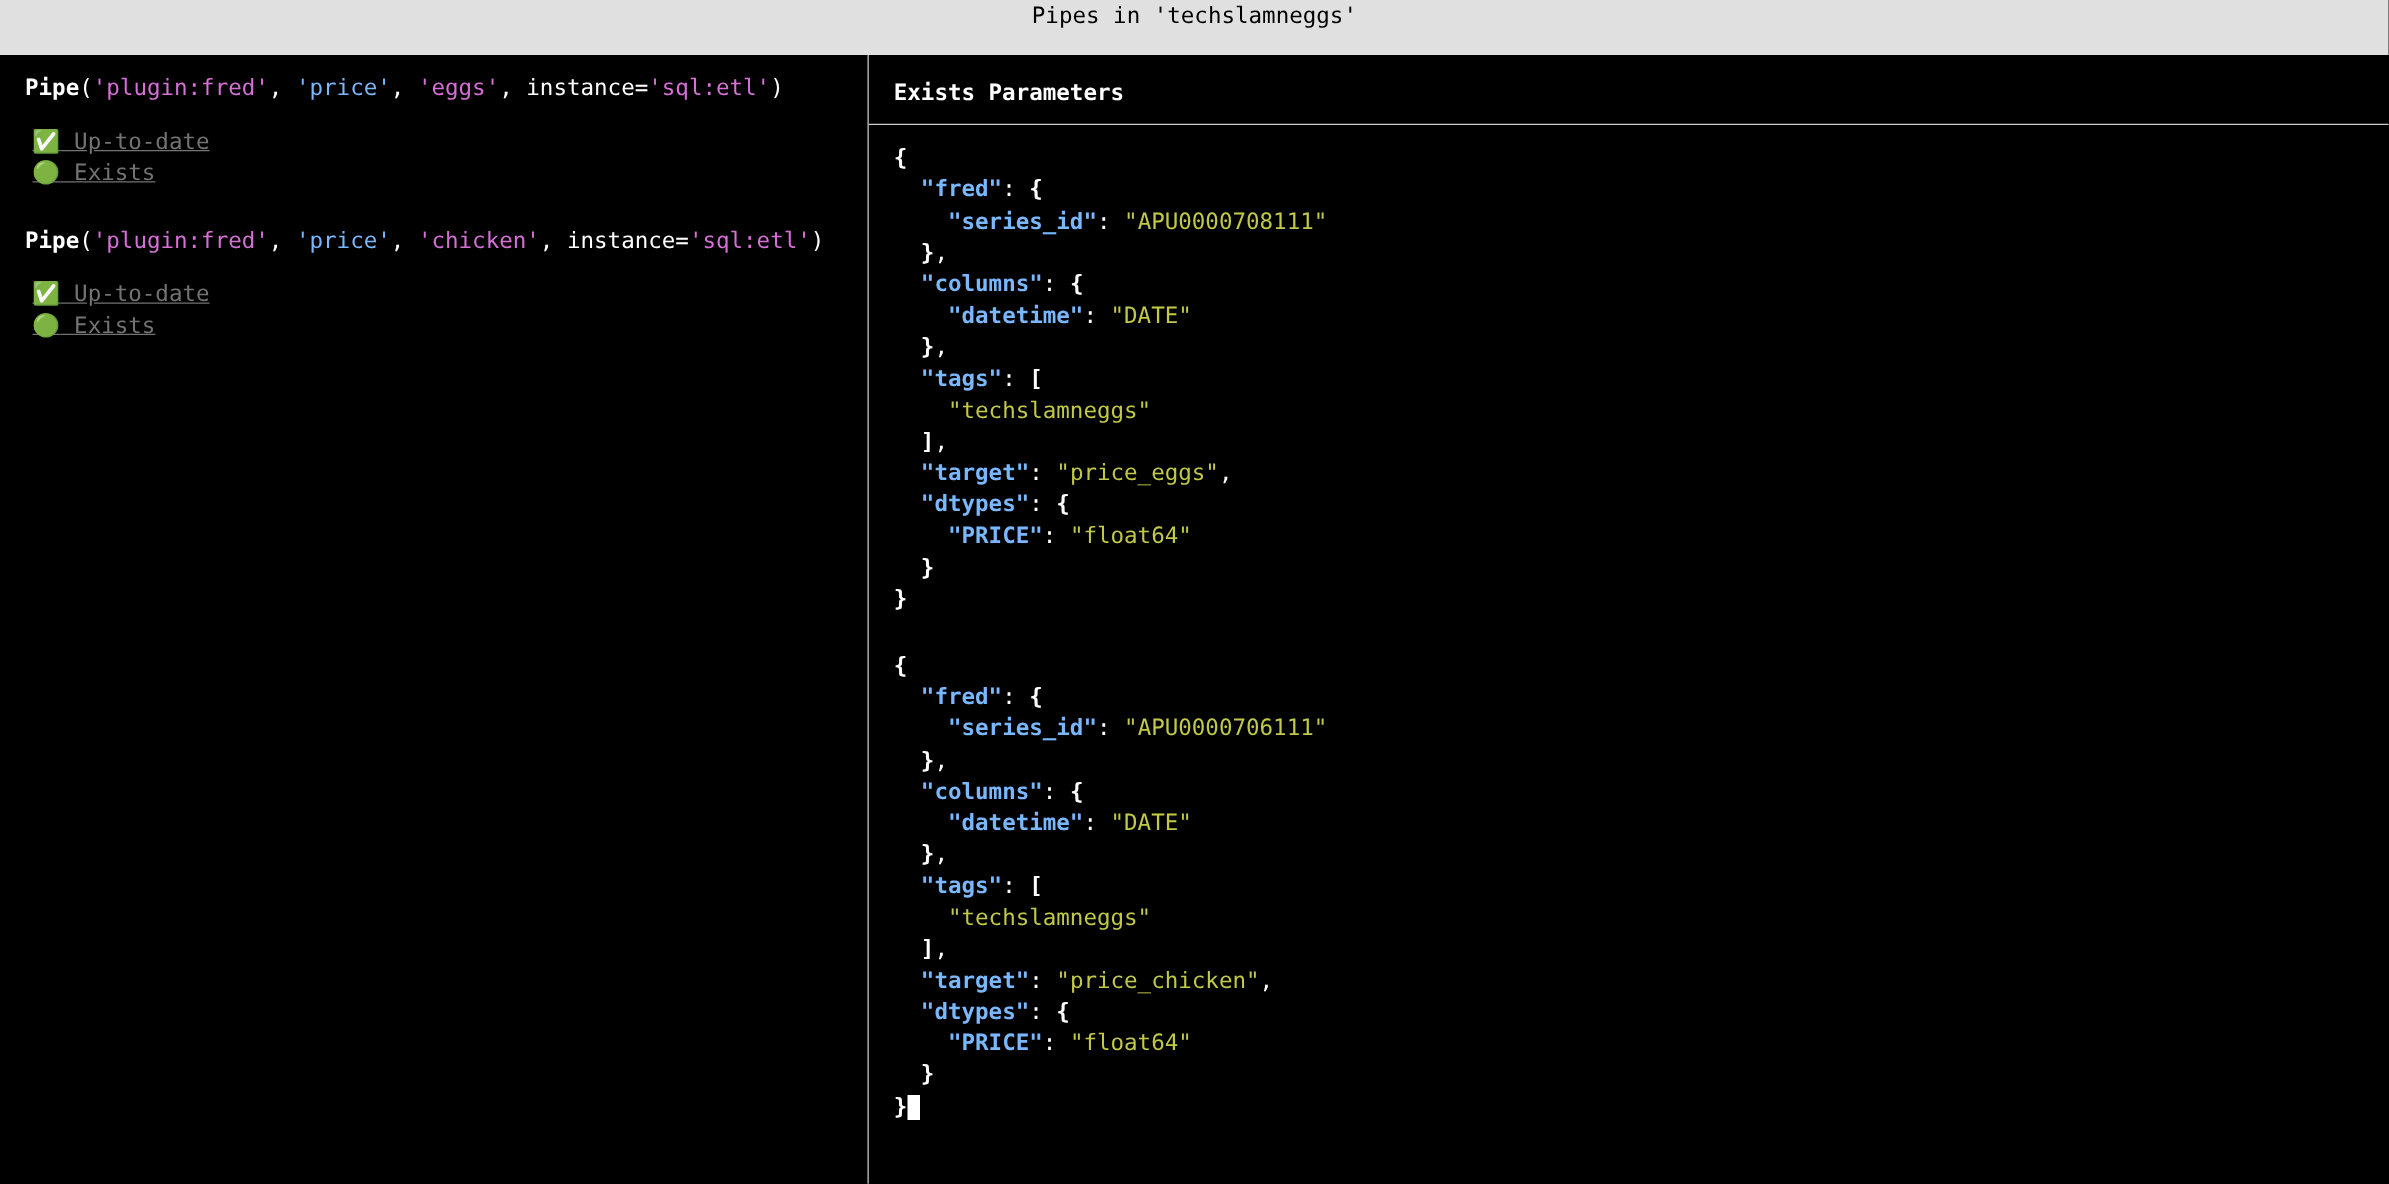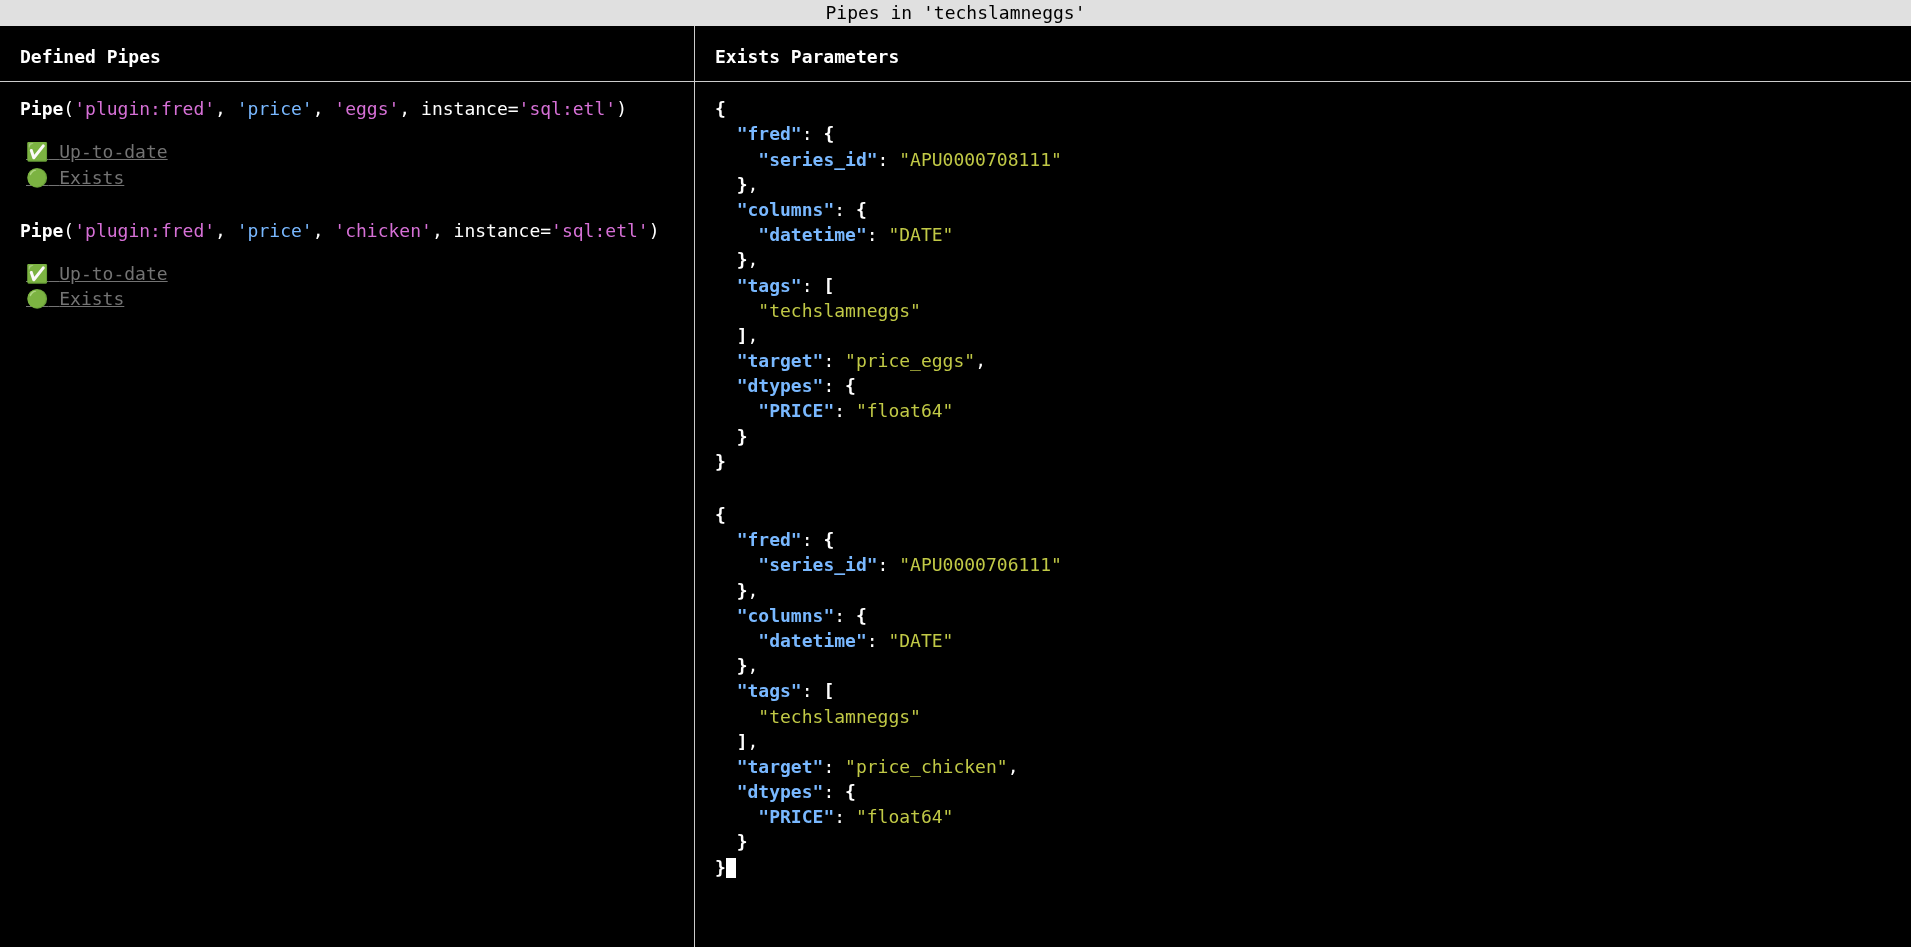--- a/index.html
+++ b/index.html
@@ -12,21 +12,21 @@
     width: 1911px;
     height: 947px;
     overflow: hidden;
   }
   .titlebar {
     background: #e0e0e0;
     color: #000;
     text-align: center;
     padding: 2px 0;
     font-weight: normal;
-    height: 26px;
+    height: 44px;
     line-height: 22px;
   }
   .container {
     display: flex;
     height: calc(100% - 26px);
     background: #000;
   }
   .left-pane {
     width: 695px;
     border-right: 1px solid #ccc;
@@ -67,21 +67,20 @@
     vertical-align: text-bottom;
   }
 </style>
 </head>
 <body>
 
 <div class="titlebar">Pipes in 'techslamneggs'</div>
 
 <div class="container">
   <div class="left-pane">
-    <div class="pane-header">Defined Pipes</div>
     <div class="pane-body" id="left-body">
         <div class="pipe-block">
           <div class="pipe-sig"><span class="bold">Pipe</span><span class="paren">(</span><span class="str-mag">'plugin:fred'</span><span class="comma">, </span><span class="str-blue">'price'</span><span class="comma">, </span><span class="str-mag">'eggs'</span><span class="comma">, </span><span class="kw">instance</span><span class="comma">=</span><span class="str-mag">'sql:etl'</span><span class="paren">)</span></div>
           <div class="status-line"><span>✅</span>  <span>Up-to-date</span></div>
           <div class="status-line"><span>🟢</span>  <span>Exists</span></div>
         </div>
         <div class="pipe-block">
           <div class="pipe-sig"><span class="bold">Pipe</span><span class="paren">(</span><span class="str-mag">'plugin:fred'</span><span class="comma">, </span><span class="str-blue">'price'</span><span class="comma">, </span><span class="str-mag">'chicken'</span><span class="comma">, </span><span class="kw">instance</span><span class="comma">=</span><span class="str-mag">'sql:etl'</span><span class="paren">)</span></div>
           <div class="status-line"><span>✅</span>  <span>Up-to-date</span></div>
           <div class="status-line"><span>🟢</span>  <span>Exists</span></div>

